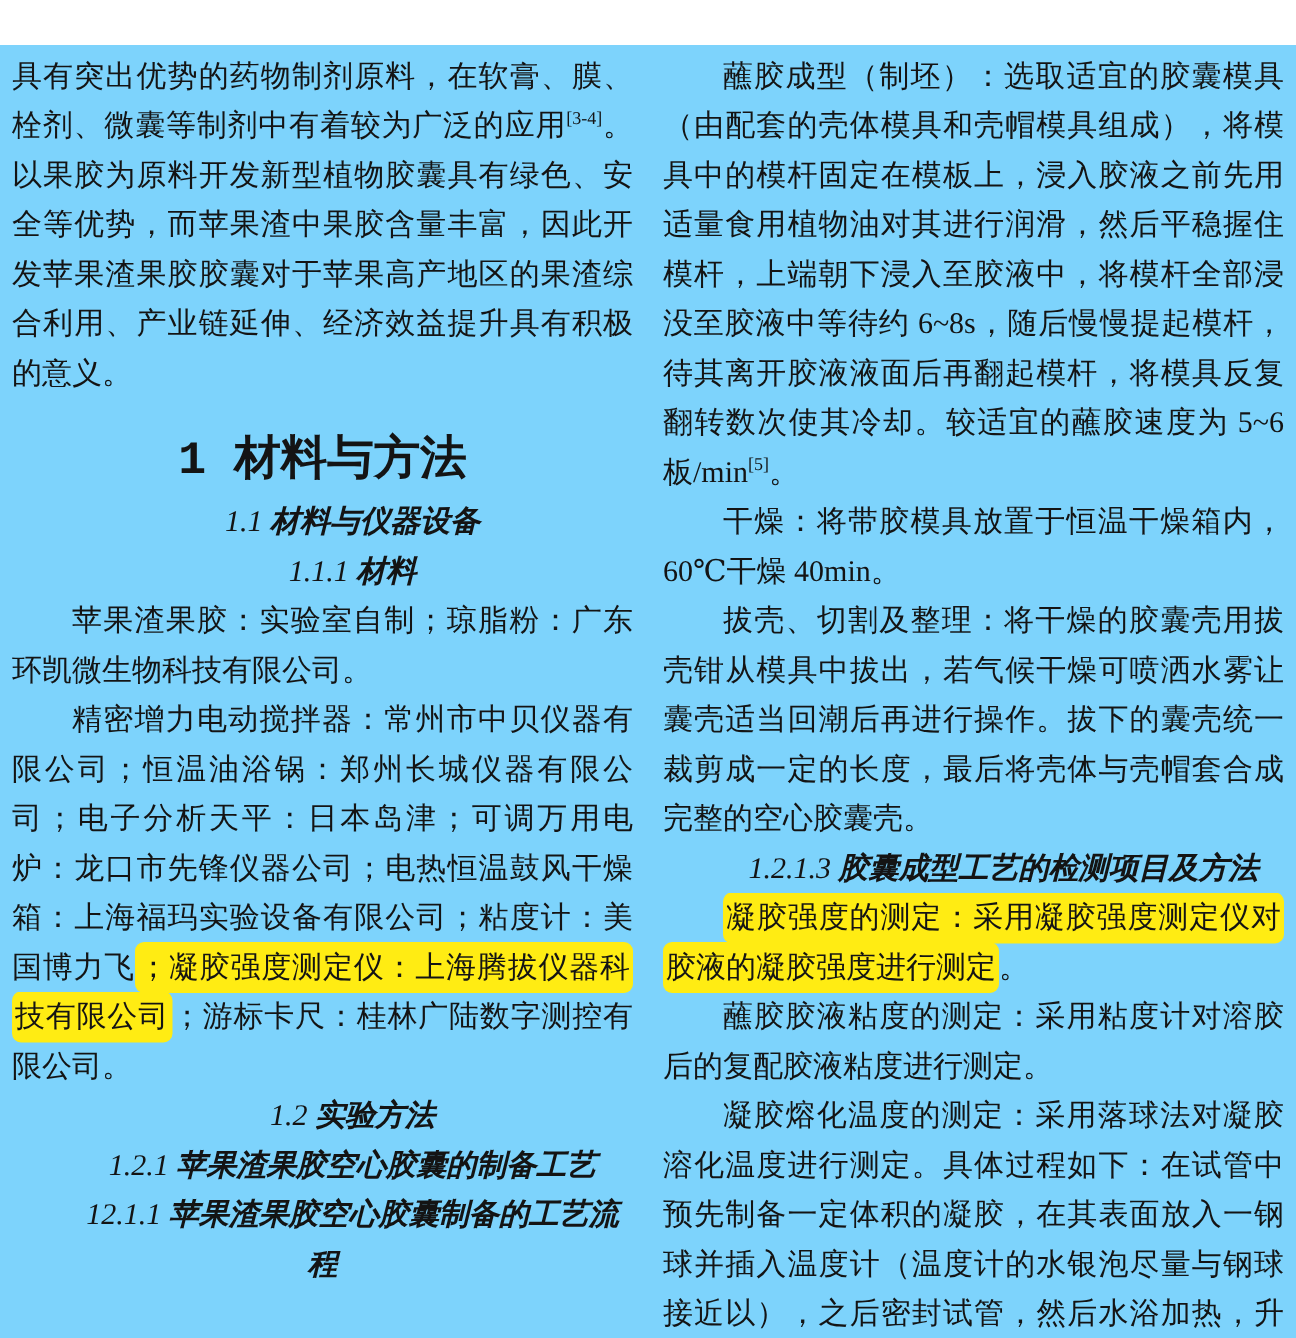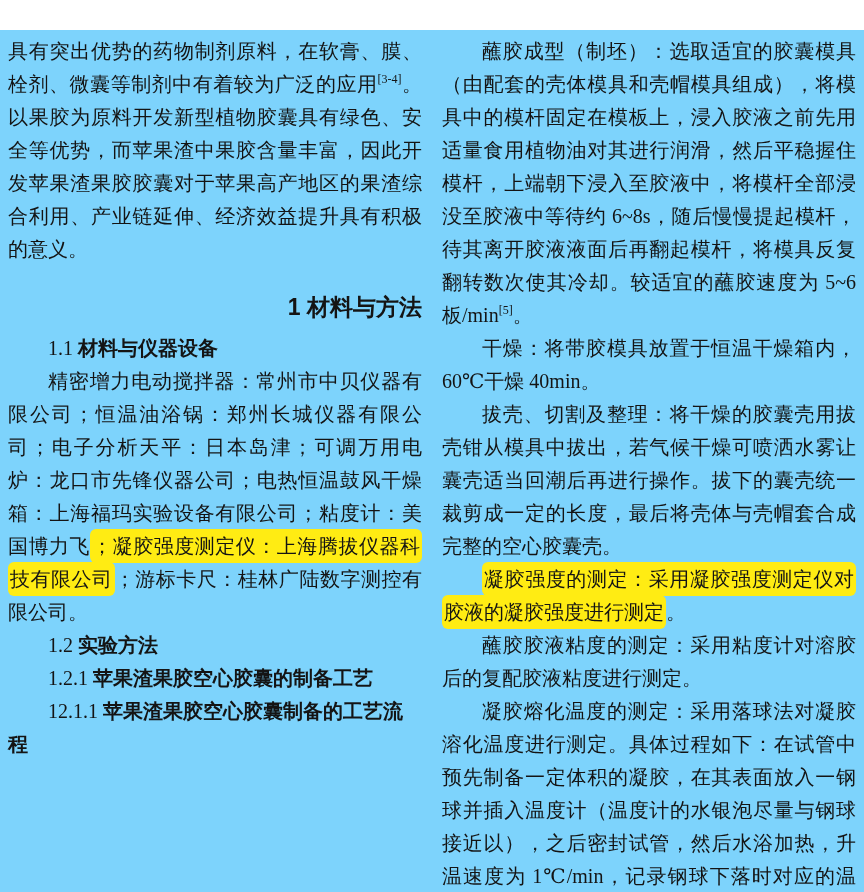--- a/index.html
+++ b/index.html
@@ -20,33 +20,34 @@
     flex:0 0 414px;
     width:414px;
     font-size:20px;
     line-height:33px;
     text-align:justify;
     text-justify:inter-ideograph;
   }
   p.body { margin:0; }
   p.body.indent { text-indent:2em; }
   .h1 {
-    font-size:23px;
+    font-size:31px;
     line-height:33px;
     font-weight:700;
     margin:25px 0 8px 0;
-    font-family:Liberation Sans, sans-serif;
-    text-align:right;
+    font-family:Liberation Mono, monospace;
+    text-align:center;
   }
   .h2 {
     font-weight:700;
     text-indent:2em;
     margin:0;
     font-family:"Liberation Sans","DejaVu Sans",sans-serif;
-    text-align:left;
+    text-align:center;
+    font-style:italic;
   }
   .h2 .hnum {
     font-family:"Liberation Serif","DejaVu Serif",serif;
     font-weight:400;
   }
   .h1 .hnum { font-weight:700; }
   mark {
     background:#ffec13;
     color:inherit;
     padding:6px 2px;
@@ -61,26 +62,29 @@
   }
 </style>
 </head>
 <body>
 
 <div class="page">
   <div class="col">
       <p class="body"><span>具有突出优势的药物制剂原料，在软膏、膜、栓剂、微囊等制剂中有着较为广泛的应用</span><sup>[3-4]</sup><span>。以果胶为原料开发新型植物胶囊具有绿色、安全等优势，而苹果渣中果胶含量丰富，因此开发苹果渣果胶胶囊对于苹果高产地区的果渣综合利用、产业链延伸、经济效益提升具有积极的意义。</span></p>
       <div class="h1"><span class="hnum">1 </span><span class="htext">材料与方法</span></div>
       <div class="h2"><span class="hnum">1.1 </span><span class="htext">材料与仪器设备</span></div>
+      <div class="h2"><span class="hnum">1.1.1 </span><span class="htext">材料</span></div>
+      <p class="body indent"><span>苹果渣果胶：实验室自制；琼脂粉：广东环凯微生物科技有限公司。</span></p>
       <p class="body indent"><span>精密增力电动搅拌器：常州市中贝仪器有限公司；恒温油浴锅：郑州长城仪器有限公司；电子分析天平：日本岛津；可调万用电炉：龙口市先锋仪器公司；电热恒温鼓风干燥箱：上海福玛实验设备有限公司；粘度计：美国博力飞</span><mark>；凝胶强度测定仪：上海腾拔仪器科技有限公司</mark><span>；游标卡尺：桂林广陆数字测控有限公司。</span></p>
       <div class="h2"><span class="hnum">1.2 </span><span class="htext">实验方法</span></div>
       <div class="h2"><span class="hnum">1.2.1 </span><span class="htext">苹果渣果胶空心胶囊的制备工艺</span></div>
       <div class="h2"><span class="hnum">12.1.1 </span><span class="htext">苹果渣果胶空心胶囊制备的工艺流程</span></div>
     </div>
   <div class="col">
       <p class="body indent"><span>蘸胶成型（制坯）：选取适宜的胶囊模具（由配套的壳体模具和壳帽模具组成），将模具中的模杆固定在模板上，浸入胶液之前先用适量食用植物油对其进行润滑，然后平稳握住模杆，上端朝下浸入至胶液中，将模杆全部浸没至胶液中等待约 6~8s，随后慢慢提起模杆，待其离开胶液液面后再翻起模杆，将模具反复翻转数次使其冷却。较适宜的蘸胶速度为 5~6 板/min</span><sup>[5]</sup><span>。</span></p>
       <p class="body indent"><span>干燥：将带胶模具放置于恒温干燥箱内，60℃干燥 40min。</span></p>
       <p class="body indent"><span>拔壳、切割及整理：将干燥的胶囊壳用拔壳钳从模具中拔出，若气候干燥可喷洒水雾让囊壳适当回潮后再进行操作。拔下的囊壳统一裁剪成一定的长度，最后将壳体与壳帽套合成完整的空心胶囊壳。</span></p>
+      <div class="h2"><span class="hnum">1.2.1.3 </span><span class="htext">胶囊成型工艺的检测项目及方法</span></div>
       <p class="body indent"><mark>凝胶强度的测定：采用凝胶强度测定仪对胶液的凝胶强度进行测定</mark><span>。</span></p>
       <p class="body indent"><span>蘸胶胶液粘度的测定：采用粘度计对溶胶后的复配胶液粘度进行测定。</span></p>
       <p class="body indent"><span>凝胶熔化温度的测定：采用落球法对凝胶溶化温度进行测定。具体过程如下：在试管中预先制备一定体积的凝胶，在其表面放入一钢球并插入温度计（温度计的水银泡尽量与钢球接近以），之后密封试管，然后水浴加热，升温速度为 1℃/min，记录钢球下落时对应的温度，即为凝胶的熔化温度</span></p>
     </div>
 </div>
 
 </body></html>

